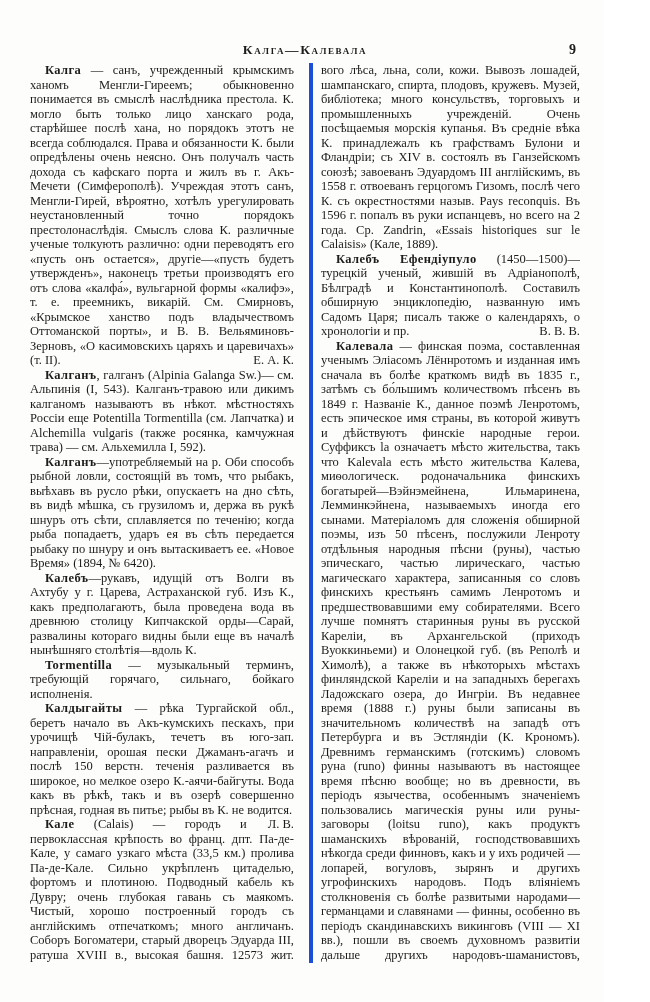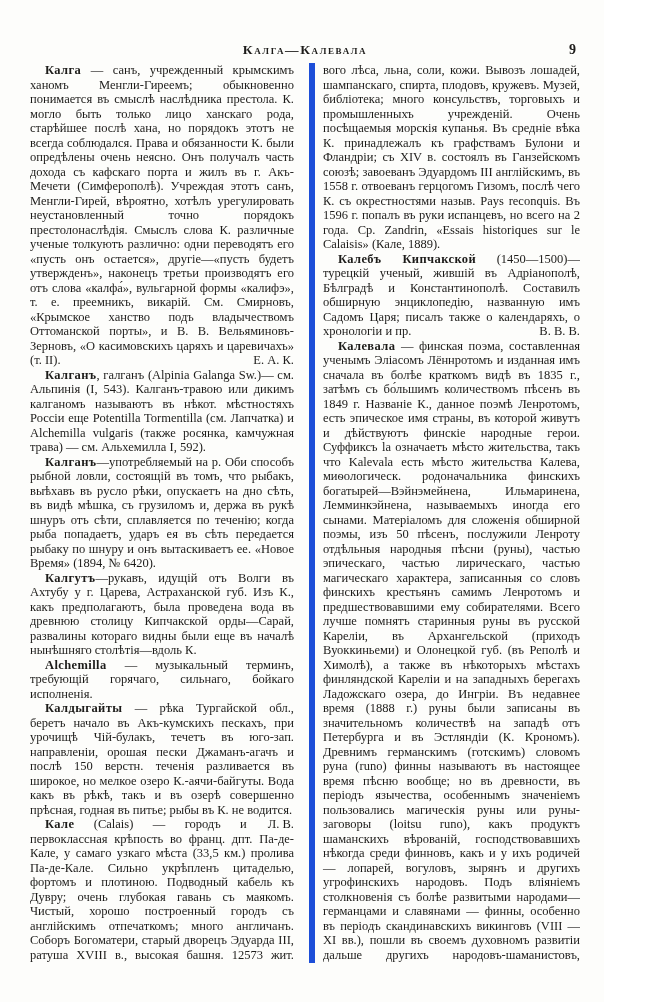--- a/index.html
+++ b/index.html
@@ -34,21 +34,21 @@
   .col{
     width:50%;height:100%;
     overflow:hidden;
     box-sizing:border-box;
     text-align:justify;
     font-size:12.5px;
     line-height:14.5px;
     text-justify:inter-word;
   }
   .col-left{padding-right:7px;}
-  .col-right{padding-left:8px;border-left:6px solid #1d4ed8;margin-left:8px;}
+  .col-right{padding-left:8px;border-left:4px solid #1d4ed8;margin-left:8px;}
   .para{margin:0;text-indent:15px;}
   .para.cont{text-indent:0;}
   .term{
     font-weight:bold;
     letter-spacing:0.4px;
   }
   .sig{
     float:right;
     padding-left:6px;
   }
@@ -59,24 +59,24 @@
 <div class="page">
   <div class="running-head">
     <div class="running-title">Калга—Калевала</div>
     <div class="page-number">9</div>
   </div>
   <div class="columns">
     <div class="col col-left">
         <p class="para"><b class="term">Калга</b> — санъ, учрежденный крымскимъ ханомъ Менгли-Гиреемъ; обыкновенно понимается въ смыслѣ наслѣдника престола. К. могло быть только лицо ханскаго рода, старѣйшее послѣ хана, но порядокъ этотъ не всегда соблюдался. Права и обязанности К. были опредѣлены очень неясно. Онъ получалъ часть дохода съ кафскаго порта и жилъ въ г. Акъ-Мечети (Симферополѣ). Учреждая этотъ санъ, Менгли-Гирей, вѣроятно, хотѣлъ урегулировать неустановленный точно порядокъ престолонаслѣдія. Смыслъ слова К. различные ученые толкуютъ различно: одни переводятъ его «пусть онъ остается», другіе—«пусть будетъ утвержденъ», наконецъ третьи производятъ его отъ слова «калфа́», вульгарной формы «калифэ», т. е. преемникъ, викарій. См. Смирновъ, «Крымское ханство подъ владычествомъ Оттоманской порты», и В. В. Вельяминовъ-Зерновъ, «О касимовскихъ царяхъ и царевичахъ» (т. II).<span class="sig">Е. А. К.</span></p>
         <p class="para"><b class="term">Калганъ</b>, галганъ (Alpinia Galanga Sw.)— см. Альпинія (I, 543). Калганъ-травою или дикимъ калганомъ называютъ въ нѣкот. мѣстностяхъ Россіи еще Potentilla Tormentilla (см. Лапчатка) и Alchemilla vulgaris (также росянка, камчужная трава) — см. Альхемилла I, 592).</p>
         <p class="para"><b class="term">Калганъ</b>—употребляемый на р. Оби способъ рыбной ловли, состоящій въ томъ, что рыбакъ, выѣхавъ въ русло рѣки, опускаетъ на дно сѣть, въ видѣ мѣшка, съ грузиломъ и, держа въ рукѣ шнуръ отъ сѣти, сплавляется по теченію; когда рыба попадаетъ, ударъ ея въ сѣть передается рыбаку по шнуру и онъ вытаскиваетъ ее. «Новое Время» (1894, № 6420).</p>
-        <p class="para"><b class="term">Калгутъ</b>—рукавъ, идущій отъ Волги въ Ахтубу у г. Царева, Астраханской губ. Изъ К., какъ предполагаютъ, была проведена вода въ древнюю столицу Кипчакской орды—Сарай, развалины котораго видны были еще въ началѣ нынѣшняго столѣтія—вдоль К.</p>
-        <p class="para"><b class="term">Alchemilla</b> — музыкальный терминъ, требующій горячаго, сильнаго, бойкаго исполненія.</p>
+        <p class="para"><b class="term">Калебъ</b>—рукавъ, идущій отъ Волги въ Ахтубу у г. Царева, Астраханской губ. Изъ К., какъ предполагаютъ, была проведена вода въ древнюю столицу Кипчакской орды—Сарай, развалины котораго видны были еще въ началѣ нынѣшняго столѣтія—вдоль К.</p>
+        <p class="para"><b class="term">Tormentilla</b> — музыкальный терминъ, требующій горячаго, сильнаго, бойкаго исполненія.</p>
         <p class="para"><b class="term">Калдыгайты</b> — рѣка Тургайской обл., беретъ начало въ Акъ-кумскихъ пескахъ, при урочищѣ Чій-булакъ, течетъ въ юго-зап. направленіи, орошая пески Джаманъ-агачъ и послѣ 150 верстн. теченія разливается въ широкое, но мелкое озеро К.-аячи-байгуты. Вода какъ въ рѣкѣ, такъ и въ озерѣ совершенно прѣсная, годная въ питье; рыбы въ К. не водится.<span class="sig">Л. В.</span></p>
         <p class="para"><b class="term">Кале</b> (Calais) — городъ и первоклассная крѣпость во франц. дпт. Па-де-Кале, у самаго узкаго мѣста (33,5 км.) пролива Па-де-Кале. Сильно укрѣпленъ цитаделью, фортомъ и плотиною. Подводный кабель къ Дувру; очень глубокая гавань съ маякомъ. Чистый, хорошо построенный городъ съ англійскимъ отпечаткомъ; много англичанъ. Соборъ Богоматери, старый дворецъ Эдуарда III, ратуша XVIII в., высокая башня. 12573 жит. Кирпичные заводы, шелковыя, хлопчатобумажныя, льняныя ткани, тюль, мыло; [верфи; ловля сельдей и трески. Ввозъ каменнаго угля, чугуна, шерсти, строе-</p>
       </div>
     <div class="col col-right">
         <p class="para cont">вого лѣса, льна, соли, кожи. Вывозъ лошадей, шампанскаго, спирта, плодовъ, кружевъ. Музей, библіотека; много консульствъ, торговыхъ и промышленныхъ учрежденій. Очень посѣщаемыя морскія купанья. Въ средніе вѣка К. принадлежалъ къ графствамъ Булони и Фландріи; съ XIV в. состоялъ въ Ганзейскомъ союзѣ; завоеванъ Эдуардомъ III англійскимъ, въ 1558 г. отвоеванъ герцогомъ Гизомъ, послѣ чего К. съ окрестностями назыв. Pays reconquis. Въ 1596 г. попалъ въ руки испанцевъ, но всего на 2 года. Ср. Zandrin, «Essais historiques sur le Calaisis» (Кале, 1889).</p>
-        <p class="para"><b class="term">Калебъ Кипчакской</b> (1450—1500)— турецкій ученый, жившій въ Адріанополѣ, Бѣлградѣ и Константинополѣ. Составилъ обширную энциклопедію, названную имъ Садомъ Царя; писалъ также о календаряхъ, о хронологіи и пр.<span class="sig">В. В. В.</span></p>
+        <p class="para"><b class="term">Калебъ Ефендіупуло</b> (1450—1500)— турецкій ученый, жившій въ Адріанополѣ, Бѣлградѣ и Константинополѣ. Составилъ обширную энциклопедію, названную имъ Садомъ Царя; писалъ также о календаряхъ, о хронологіи и пр.<span class="sig">В. В. В.</span></p>
         <p class="para"><b class="term">Калевала</b> — финская поэма, составленная ученымъ Эліасомъ Лённротомъ и изданная имъ сначала въ болѣе краткомъ видѣ въ 1835 г., затѣмъ съ бо́льшимъ количествомъ пѣсенъ въ 1849 г. Названіе К., данное поэмѣ Ленротомъ, есть эпическое имя страны, въ которой живутъ и дѣйствуютъ финскіе народные герои. Суффиксъ la означаетъ мѣсто жительства, такъ что Kalevala есть мѣсто жительства Калева, миѳологическ. родоначальника финскихъ богатырей—Вэйнэмейнена, Ильмаринена, Лемминкэйнена, называемыхъ иногда его сынами. Матеріаломъ для сложенія обширной поэмы, изъ 50 пѣсенъ, послужили Ленроту отдѣльныя народныя пѣсни (руны), частью эпическаго, частью лирическаго, частью магическаго характера, записанныя со словъ финскихъ крестьянъ самимъ Ленротомъ и предшествовавшими ему собирателями. Всего лучше помнятъ старинныя руны въ русской Кареліи, въ Архангельской (приходъ Вуоккиньеми) и Олонецкой губ. (въ Реполѣ и Химолѣ), а также въ нѣкоторыхъ мѣстахъ финляндской Кареліи и на западныхъ берегахъ Ладожскаго озера, до Ингріи. Въ недавнее время (1888 г.) руны были записаны въ значительномъ количествѣ на западѣ отъ Петербурга и въ Эстляндіи (К. Крономъ). Древнимъ германскимъ (готскимъ) словомъ руна (runo) финны называютъ въ настоящее время пѣсню вообще; но въ древности, въ періодъ язычества, особеннымъ значеніемъ пользовались магическія руны или руны-заговоры (loitsu runo), какъ продуктъ шаманскихъ вѣрованій, господствовавшихъ нѣкогда среди финновъ, какъ и у ихъ родичей — лопарей, вогуловъ, зырянъ и другихъ угрофинскихъ народовъ. Подъ вліяніемъ столкновенія съ болѣе развитыми народами—германцами и славянами — финны, особенно въ періодъ скандинавскихъ викинговъ (VIII — XI вв.), пошли въ своемъ духовномъ развитіи дальше другихъ народовъ-шаманистовъ, обогатили свои религіозныя представленія образами стихійныхъ и нравственныхъ божествъ, создали типы идеальныхъ героевъ и вмѣстѣ съ тѣмъ достигли опредѣленной формы и значительнаго искусства въ своихъ поэтическихъ произведеніяхъ, которыя, однако, не переставали быть всенародными и не замкнулись, какъ и у скандинавовъ, въ средѣ профессіональныхъ пѣвцовъ. Отличи-</p>
       </div>
   </div>
 </div>
 
 </body></html>

